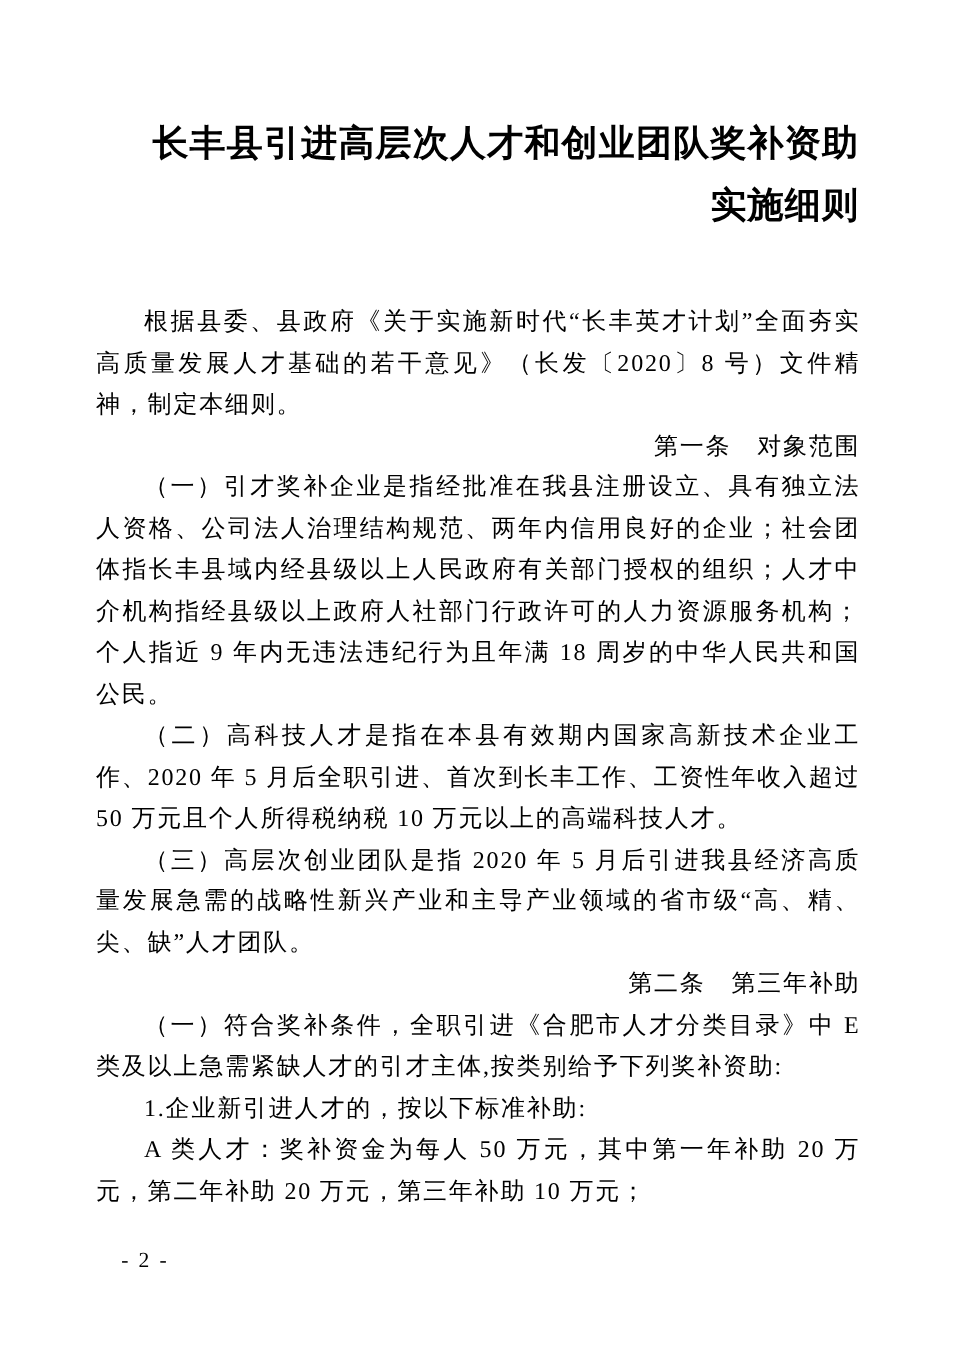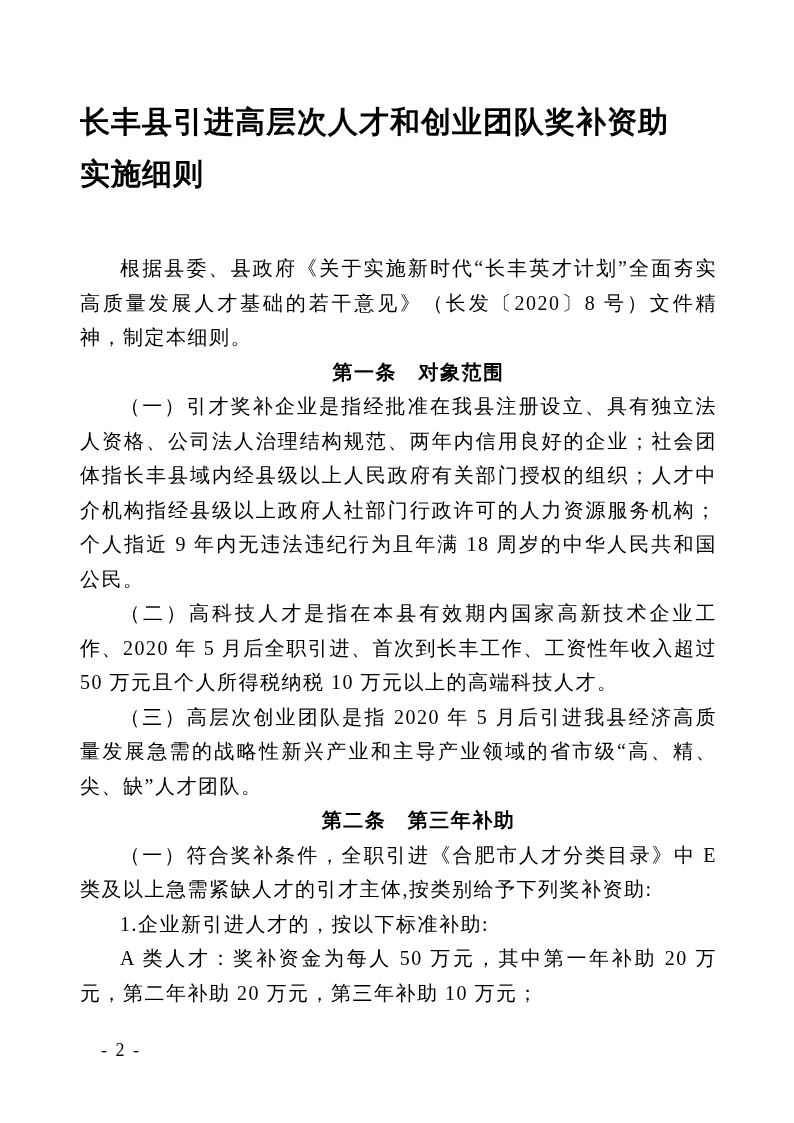--- a/index.html
+++ b/index.html
@@ -14,47 +14,47 @@
     background: #ffffff;
     color: #000000;
     overflow: hidden;
     font-family: "Liberation Serif", "DejaVu Serif", serif;
   }
   .doc-title {
     position: absolute;
     left: 80px;
     width: 636px;
     top: 96px;
-    text-align: left;
+    text-align: right;
     font-weight: bold;
     font-size: 30px;
     line-height: 52px;
     letter-spacing: 1px;
-    font-family: Liberation Sans, sans-serif;
+    font-family: Liberation Mono, monospace;
   }
   .doc-body {
     position: absolute;
     left: 80px;
     width: 637px;
     top: 228px;
     margin-top: 23px;
   }
   .doc-body p {
     margin: 0;
     font-size: 20px;
     line-height: 34.5px;
     letter-spacing: 1.5px;
     text-align: justify;
     text-justify: inter-ideograph;
     text-indent: 2em;
   }
   .doc-body p.heading {
     font-family: "Liberation Sans", "DejaVu Sans", sans-serif;
-    font-weight: bold;
-    text-align: center;
+    font-weight: normal;
+    text-align: right;
   }
   .page-number {
     position: absolute;
     left: 101px;
     top: 1040px;
     font-size: 18px;
     letter-spacing: 2px;
     font-family: "Liberation Serif", "DejaVu Serif", serif;
   }
 </style>

